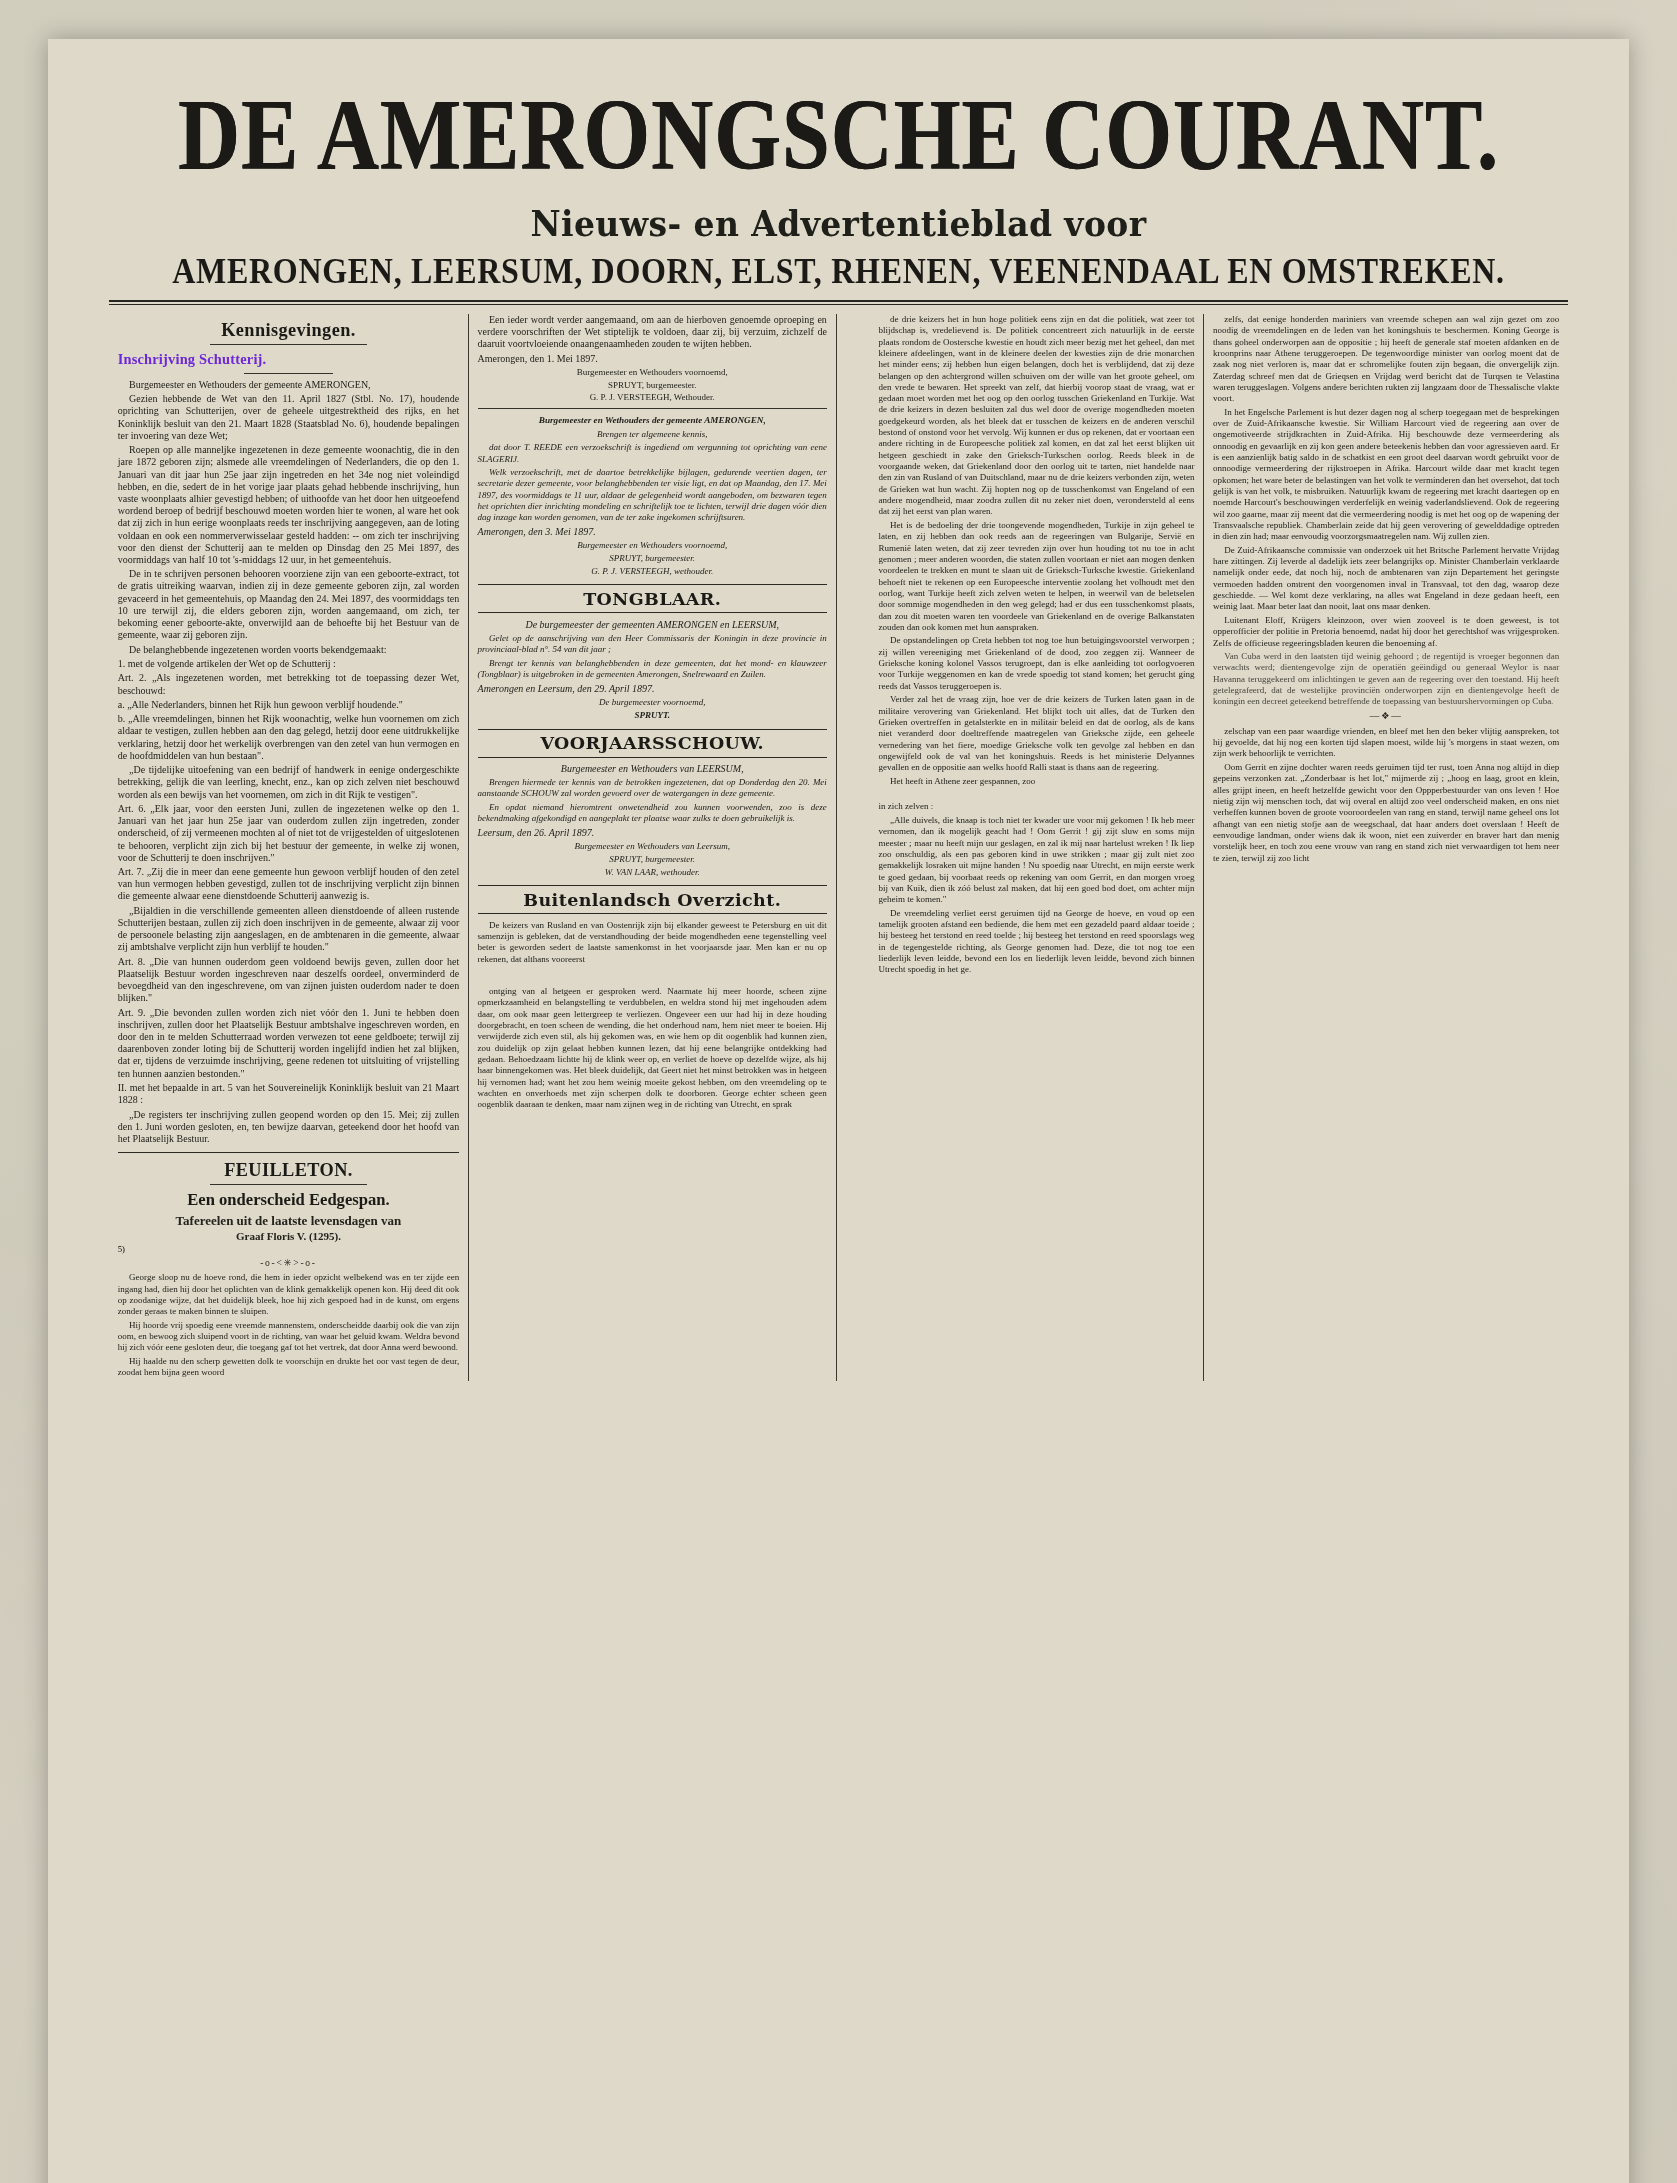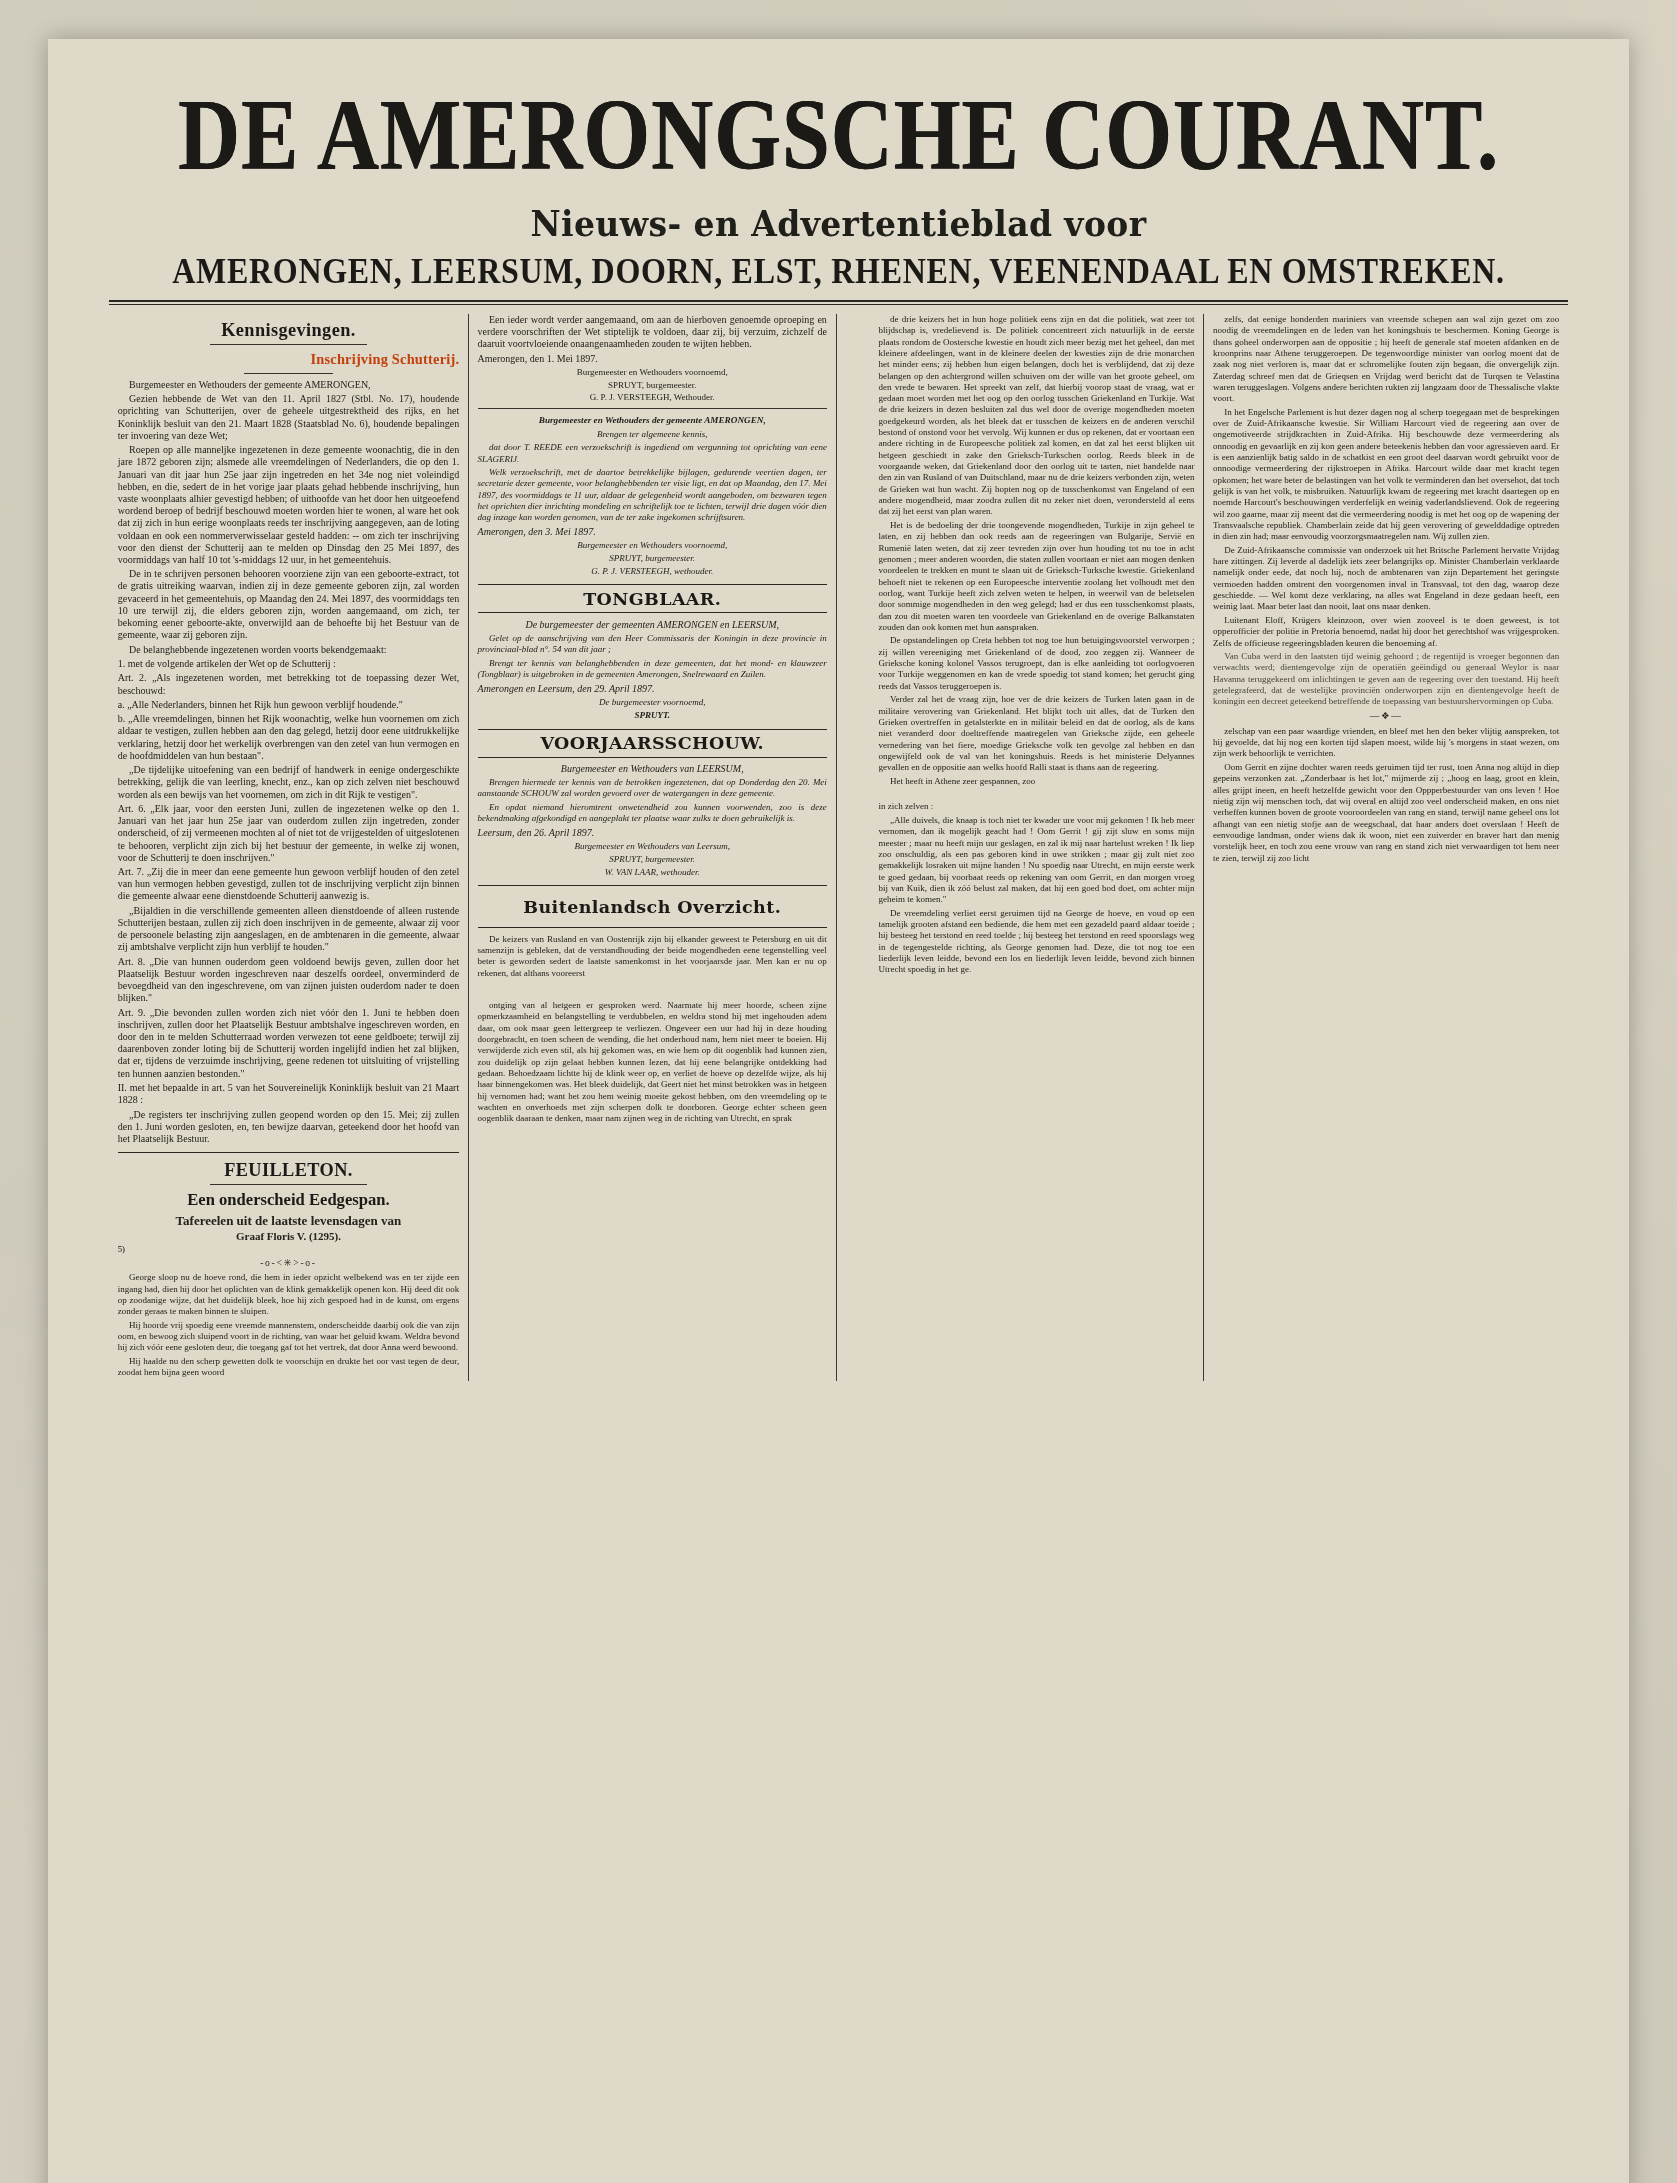--- a/index.html
+++ b/index.html
@@ -97,22 +97,22 @@
   .it{font-style:italic;}
   .bld{font-weight:bold;}
 
   h2.head{
     font-family:"Liberation Serif", serif;
     font-size:18.3px;font-weight:bold;text-align:center;
     margin:6.1px 0 2.6px 0;letter-spacing:0.4px;color:#1b1a16;
   }
   h3.subhead{
     font-family:"Liberation Serif", serif;
-    font-size:14.4px;font-weight:bold;text-align:right;
-    margin:6.1px 0 3.5px 0;letter-spacing:0.2px;color:#c2410c;
+    font-size:14.4px;font-weight:bold;text-align:left;
+    margin:6.1px 0 3.5px 0;letter-spacing:0.2px;color:#6d28d9;
   }
   .hr-short{height:0.9px;background:#34332b;width:46%;margin:3.5px auto 5.2px auto;}
   .hr-mini{height:0.9px;background:#34332b;width:26%;margin:4.4px auto 5.2px auto;}
   .hr-full{height:0.9px;background:#34332b;width:100%;margin:5.2px 0 5.2px 0;}
   .hr-feuil{height:1.3px;background:#2a2922;width:100%;margin:7px 0 6.1px 0;}
   .boxhead{
     border-top:1.3px solid #2a2922;border-bottom:1.3px solid #2a2922;
     padding:3.5px 0;margin:7.9px 0 5.2px 0;
   }
   .boxhead .t{
@@ -226,21 +226,21 @@
           </div>
           <p class="it center small">Burgemeester en Wethouders van LEERSUM,</p>
           <p class="it ind">Brengen hiermede ter kennis van de betrokken ingezetenen, dat op Donderdag den 20. Mei aanstaande SCHOUW zal worden gevoerd over de watergangen in deze gemeente.</p>
           <p class="it ind">En opdat niemand hieromtrent onwetendheid zou kunnen voorwenden, zoo is deze bekendmaking afgekondigd en aangeplakt ter plaatse waar zulks te doen gebruikelijk is.</p>
           <p class="it small">Leersum, den 26. April 1897.</p>
           <p class="sigc it small">Burgemeester en Wethouders van Leersum,</p>
           <p class="sigc it small">SPRUYT, burgemeester.</p>
           <p class="sigc it small">W. VAN LAAR, wethouder.</p>
 
           <div class="boxhead">
-            <div class="t gothic" style="margin:7px;">Buitenlandsch Overzicht.</div>
+            <div class="t gothic" style="margin:0;">Buitenlandsch Overzicht.</div>
           </div>
           <p class="ind">De keizers van Rusland en van Oostenrijk zijn bij elkander geweest te Petersburg en uit dit samenzijn is gebleken, dat de verstandhouding der beide mogendheden eene tegenstelling veel beter is geworden sedert de laatste samenkomst in het voorjaarsde jaar. Men kan er nu op rekenen, dat althans vooreerst</p>
 
           <div style="height:19px"></div>
           <p class="ind">ontging van al hetgeen er gesproken werd. Naarmate hij meer hoorde, scheen zijne opmerkzaamheid en belangstelling te verdubbelen, en weldra stond hij met ingehouden adem daar, om ook maar geen lettergreep te verliezen. Ongeveer een uur had hij in deze houding doorgebracht, en toen scheen de wending, die het onderhoud nam, hem niet meer te boeien. Hij verwijderde zich even stil, als hij gekomen was, en wie hem op dit oogenblik had kunnen zien, zou duidelijk op zijn gelaat hebben kunnen lezen, dat hij eene belangrijke ontdekking had gedaan. Behoedzaam lichtte hij de klink weer op, en verliet de hoeve op dezelfde wijze, als hij haar binnengekomen was. Het bleek duidelijk, dat Geert niet het minst betrokken was in hetgeen hij vernomen had; want het zou hem weinig moeite gekost hebben, om den vreemdeling op te wachten en onverhoeds met zijn scherpen dolk te doorboren. George echter scheen geen oogenblik daaraan te denken, maar nam zijnen weg in de richting van Utrecht, en sprak</p>
         </div>
 
         <div class="col c3">
           <p class="ind">de drie keizers het in hun hoge politiek eens zijn en dat die politiek, wat zeer tot blijdschap is, vredelievend is. De politiek concentreert zich natuurlijk in de eerste plaats rondom de Oostersche kwestie en houdt zich meer bezig met het geheel, dan met kleinere afdeelingen, want in de kleinere deelen der kwesties zijn de drie monarchen het minder eens; zij hebben hun eigen belangen, doch het is verblijdend, dat zij deze belangen op den achtergrond willen schuiven om der wille van het groote geheel, om den vrede te bewaren. Het spreekt van zelf, dat hierbij voorop staat de vraag, wat er gedaan moet worden met het oog op den oorlog tusschen Griekenland en Turkije. Wat de drie keizers in dezen besluiten zal dus wel door de overige mogendheden moeten goedgekeurd worden, als het bleek dat er tusschen de keizers en de anderen verschil bestond of onstond voor het vervolg. Wij kunnen er dus op rekenen, dat er voortaan een andere richting in de Europeesche politiek zal komen, en dat zal het eerst blijken uit hetgeen geschiedt in zake den Grieksch-Turkschen oorlog. Reeds bleek in de voorgaande weken, dat Griekenland door den oorlog uit te tarten, niet handelde naar den zin van Rusland of van Duitschland, maar nu de drie keizers verbonden zijn, weten de Grieken wat hun wacht. Zij hopten nog op de tusschenkomst van Engeland of een andere mogendheid, maar zoodra zullen dit nu zeker niet doen, verondersteld al eens dat zij het eerst van plan waren.</p>
           <p class="ind">Het is de bedoeling der drie toongevende mogendheden, Turkije in zijn geheel te laten, en zij hebben dan ook reeds aan de regeeringen van Bulgarije, Servië en Rumenië laten weten, dat zij zeer tevreden zijn over hun houding tot nu toe in acht genomen ; meer anderen woorden, die staten zullen voortaan er niet aan mogen denken voordeelen te trekken en munt te slaan uit de Grieksch-Turksche kwestie. Griekenland behoeft niet te rekenen op een Europeesche interventie zoolang het volhoudt met den oorlog, want Turkije heeft zich zelven weten te helpen, in weerwil van de beletselen door sommige mogendheden in den weg gelegd; had er dus een tusschenkomst plaats, dan zou dit moeten waren ten voordeele van Griekenland en de overige Balkanstaten zouden dan ook komen met hun aanspraken.</p>

